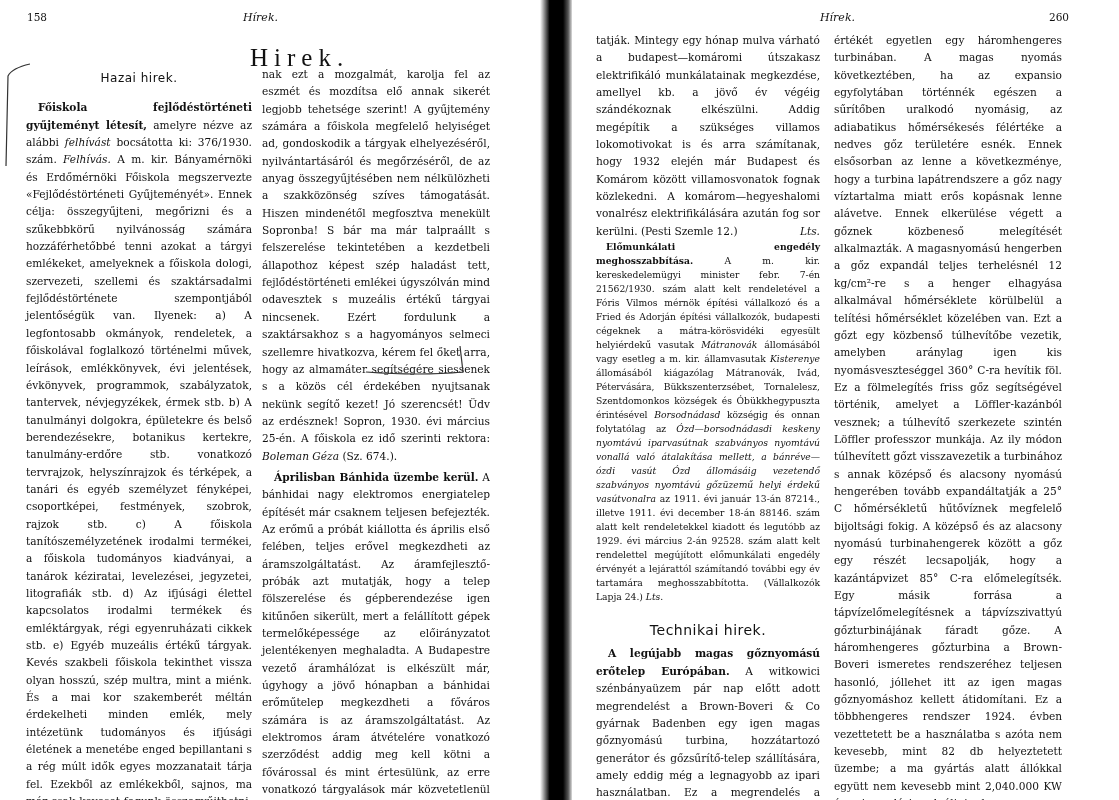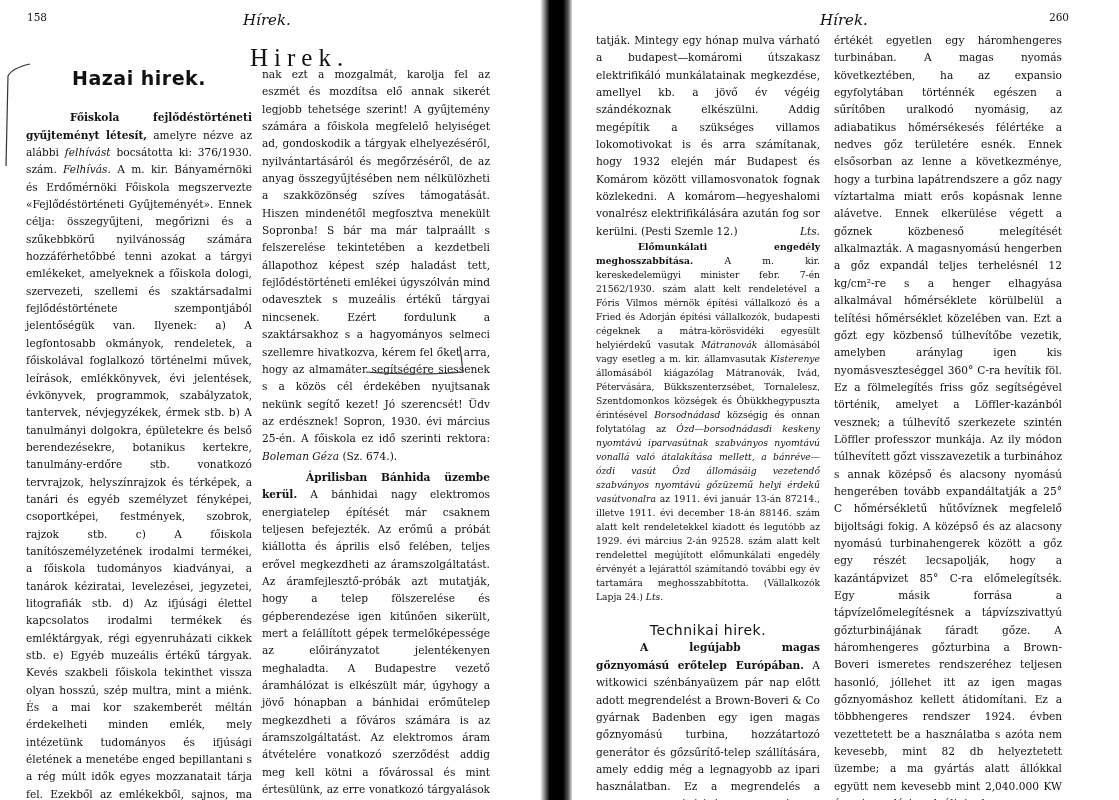--- a/index.html
+++ b/index.html
@@ -4,31 +4,31 @@
 <style>
   html, body { margin: 0; padding: 0; background: #ffffff; }
   body { width: 1119px; height: 800px; position: relative; overflow: hidden;
          font-family: "DejaVu Serif", "Liberation Serif", serif; color: #111; }
   .page { position: absolute; top: 0; height: 800px; background: #fff; }
   .page-left { left: 0; width: 444px; }
   .page-right { left: 548px; width: 571px; }
   .gutter { position: absolute; left: 540px; top: 0; width: 32px; height: 800px;
             background: linear-gradient(to right, #ffffff 0%, #bdbdbd 8%, #000 30%, #000 72%, #555 88%, #dcdcdc 100%); }
   .pgnum { position: absolute; font-size: 10.5px; font-weight: normal; }
-  .runhead { position: absolute; font-size: 15px; font-style: italic; text-align: center; }
+  .runhead { position: absolute; font-size: 11px; font-style: italic; text-align: center; }
   .col { position: absolute; font-size: 10.6px; line-height: 17.35px; text-align: justify;
          hyphens: manual; }
   .col p { margin: 0; text-indent: 12px; }
   .col p.noind { text-indent: 0; }
   .col .small { font-size: 9.2px; line-height: 14px; }
   .bigtitle { position: absolute; font-size: 25px; letter-spacing: 6px; font-family: "Liberation Serif", serif; }
-  .sectitle { font-family: "DejaVu Sans", "Liberation Sans", sans-serif; font-weight: bold; font-size: 19px;
-              text-align: center; text-indent: 0 !important; margin: 4px 0 22px 0; letter-spacing: 0.5px; }
-  .sectitle.tech { font-weight: normal; font-size: 14px; margin: 18px 0 0 0; }
-  b { font-weight: bold; margin-left: 32px; }
+  .sectitle { font-family: "DejaVu Sans", "Liberation Sans", sans-serif; font-weight: normal; font-size: 12px;
+              text-align: center; text-indent: 0 !important; margin: 4px 0 12px 0; letter-spacing: 0.5px; }
+  .sectitle.tech { font-weight: normal; font-size: 14px; margin: 18px 0 6px 0; }
+  b { font-weight: bold; }
   i { font-style: italic; }
   .sig { float: right; font-style: italic; }
   .bracket { position: absolute; left: 2px; top: 62px; width: 30px; height: 108px; }
   .mark { position: absolute; left: 360px; top: 342px; width: 110px; height: 40px; }
 </style>
 </head>
 <body>
 
 <div class="page page-left">
   <div class="pgnum" style="left:27px;top:11px;">158</div>

